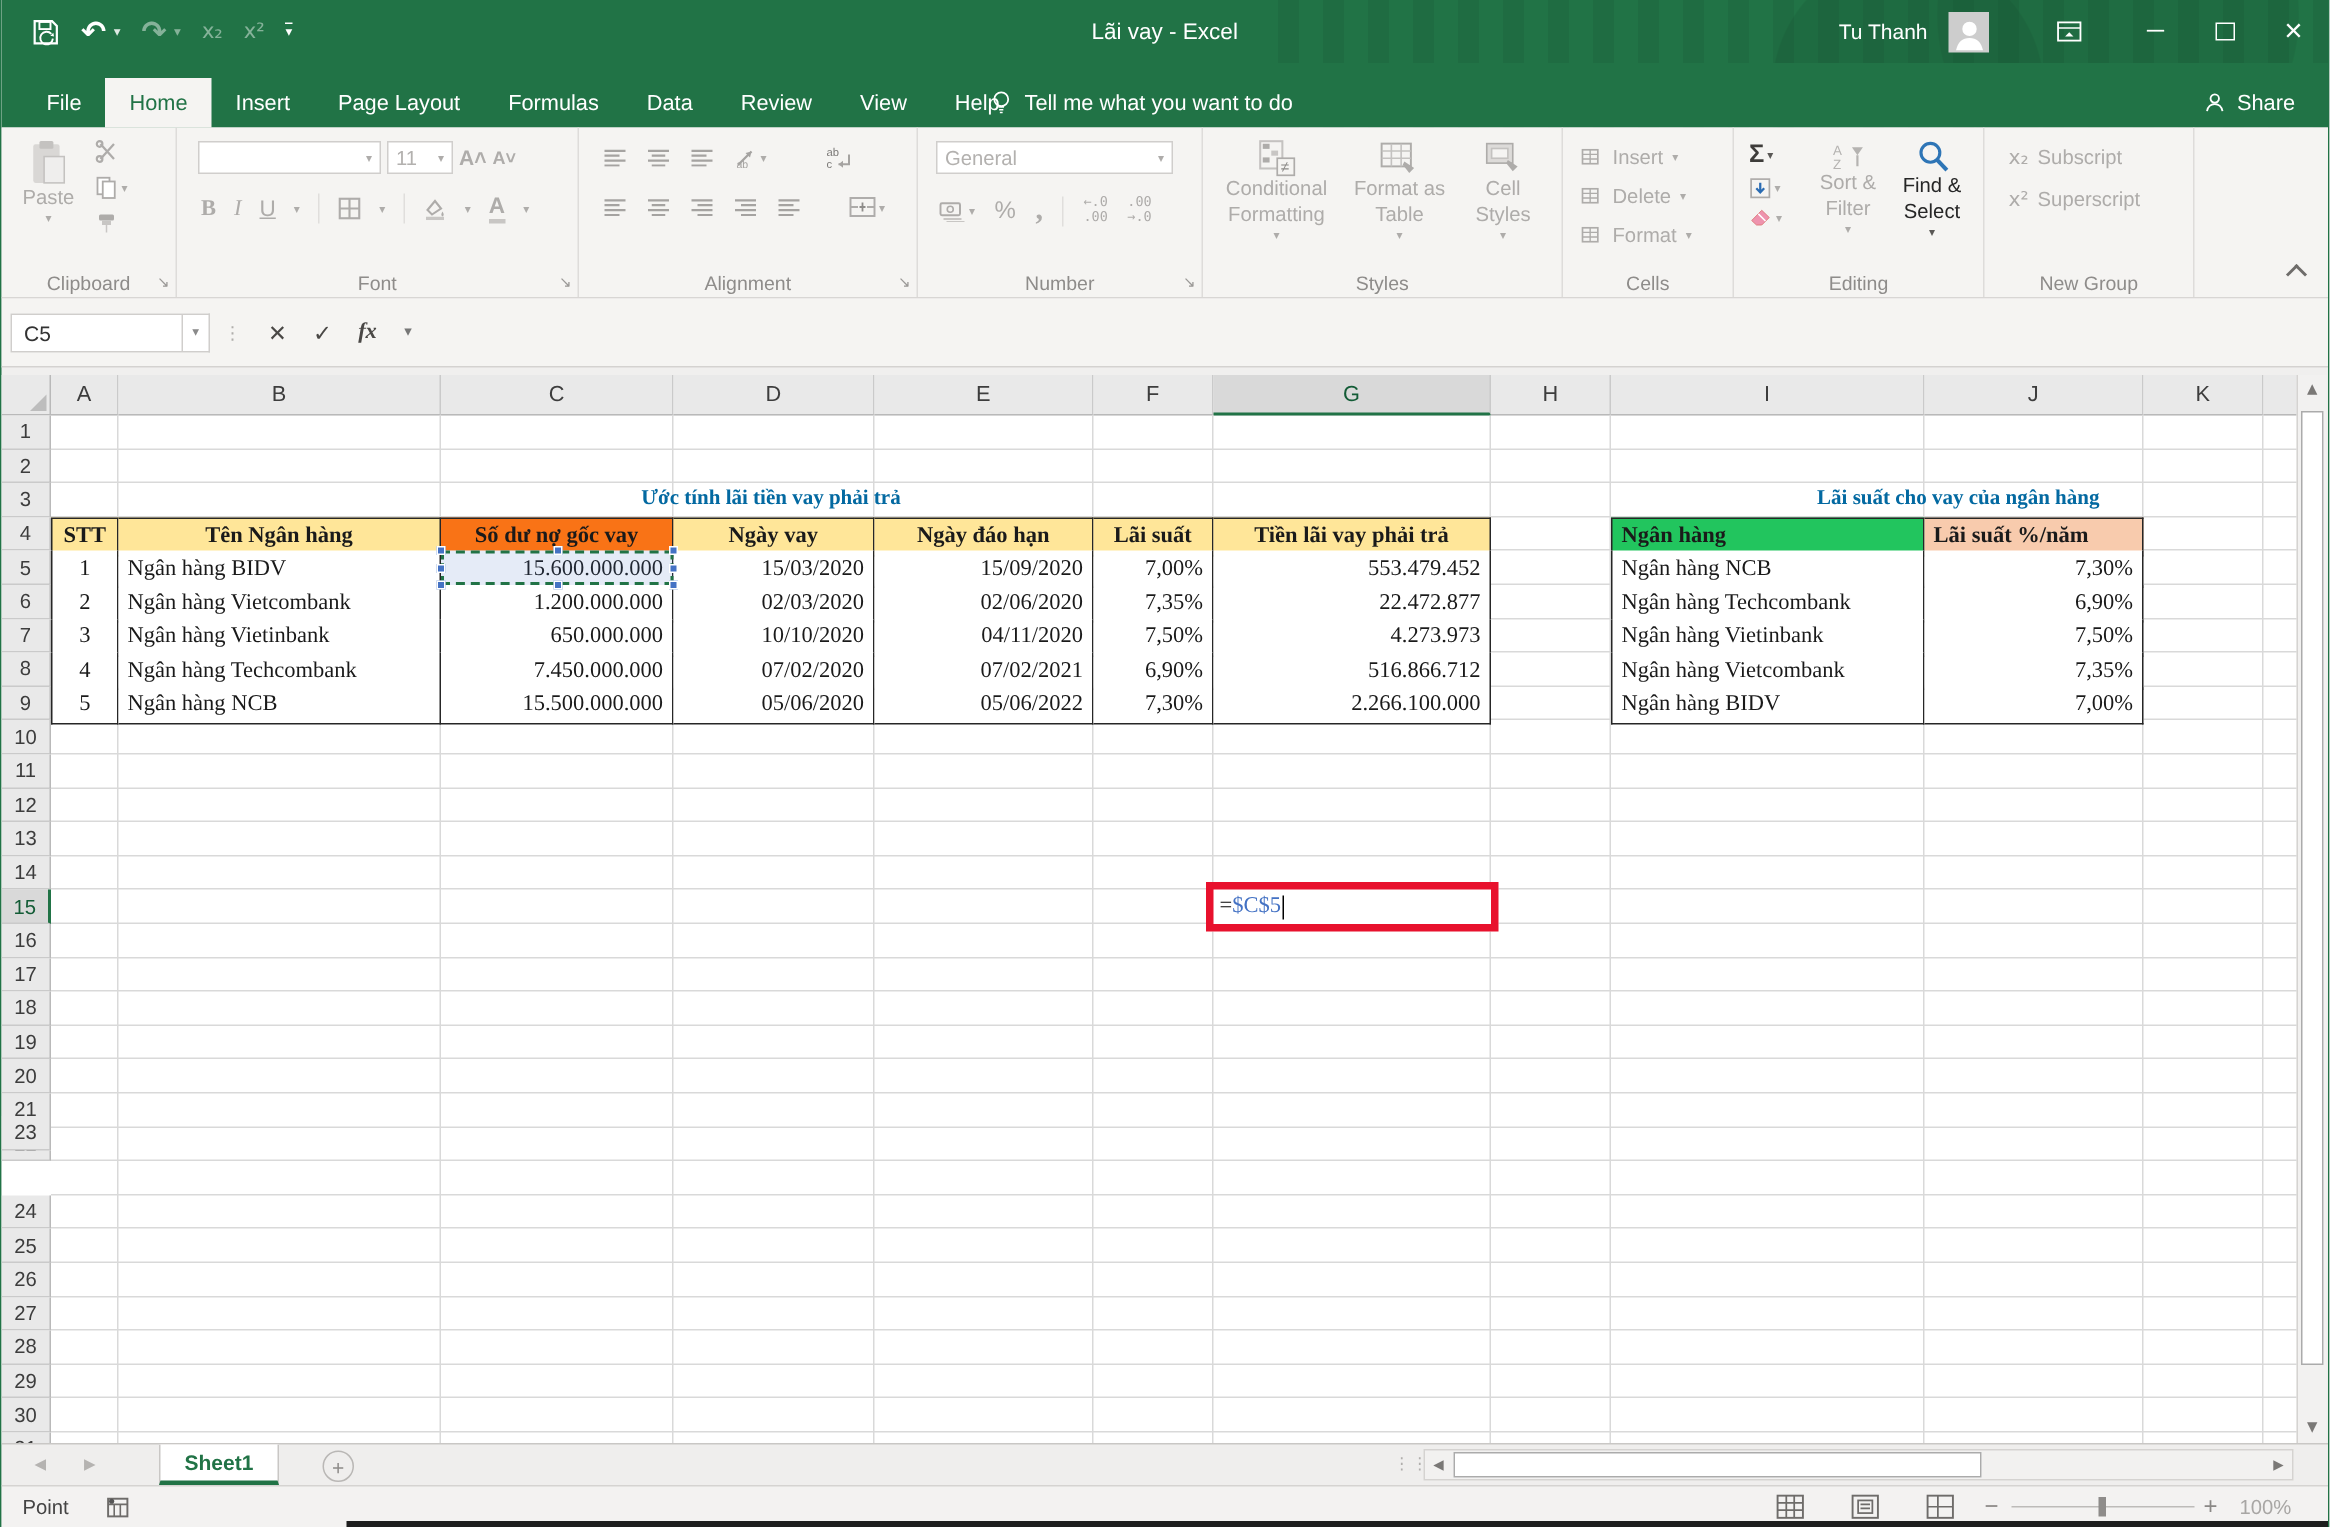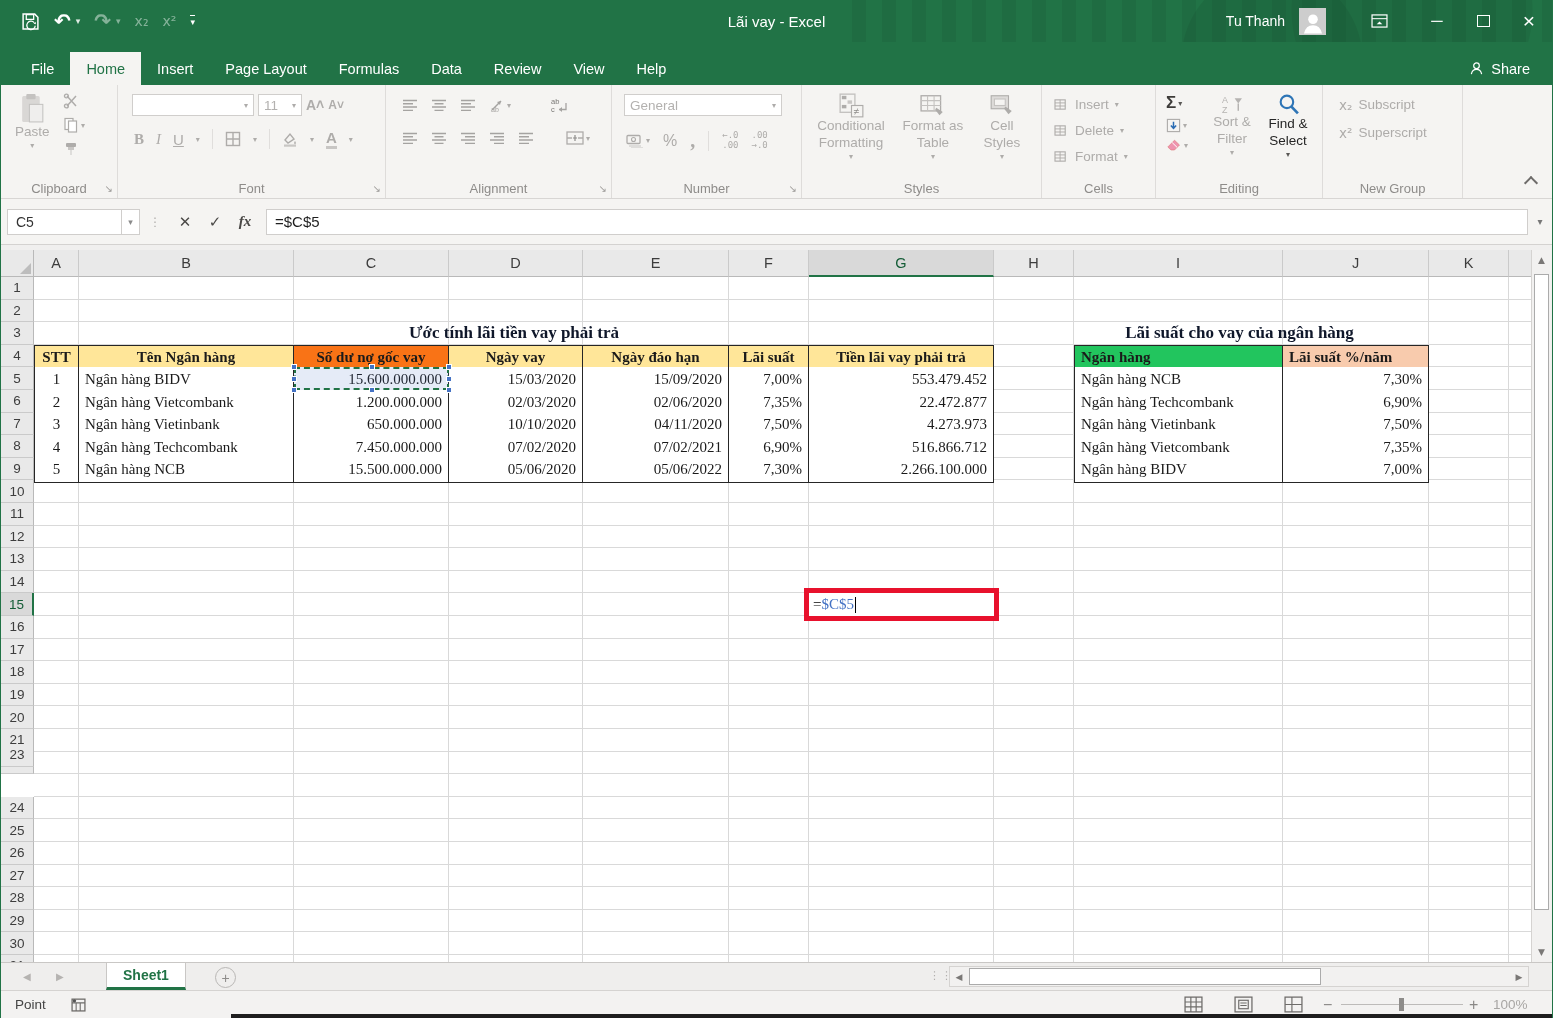--- a/index.html
+++ b/index.html
@@ -67,21 +67,21 @@
   .gl{position:absolute;background:#D9D9D9;}
   .cell{position:absolute;font-family:"Liberation Serif",serif;font-size:15px;color:#1A1A1A;background:#fff;
         border-right:1px solid #262626;border-bottom:1px solid #262626;box-sizing:border-box;
         display:flex;align-items:center;padding:12px 6px;white-space:nowrap;overflow:hidden;}
   .cell.th{font-weight:bold;justify-content:center;}
   .cell.bl{border-left:1px solid #262626;}
   .cell.bt{border-top:1px solid #262626;}
   .cell.al{justify-content:flex-start;}
   .cell.ar{justify-content:flex-end;}
   .cell.ac{justify-content:center;}
-  .sheettitle{position:absolute;font-family:"Liberation Serif",serif;font-weight:bold;font-size:17px;color:#0f172a;
+  .sheettitle{position:absolute;font-family:"Liberation Serif",serif;font-weight:bold;font-size:14px;color:#0369a1;
         display:flex;align-items:center;justify-content:center;white-space:nowrap;}
   #refhl{position:absolute;background:rgba(68,114,196,0.14);border:2px dashed #217346;box-sizing:border-box;}
   .hnd{position:absolute;width:6px;height:6px;background:#4472C4;border:1px solid #fff;box-sizing:border-box;}
   #editcell{position:absolute;background:#fff;border:5px solid #E8112D;box-sizing:border-box;display:flex;align-items:center;padding-left:4px;
             font-family:"Liberation Serif",serif;font-size:15px;}
   #editcell .ref{color:#4472C4;}
   #caret{display:inline-block;width:1px;height:16px;background:#000;margin-left:1px;animation:blink 1s steps(1) infinite;}
   @keyframes blink{50%{opacity:0;}}
   
   #vscroll{position:absolute;top:250px;right:1px;width:20px;height:712px;background:#F2F1F0;border-left:1px solid #D5D3D1;box-sizing:border-box;}
@@ -299,20 +299,26 @@
         <span class="tab">File</span>
         <span class="tab active">Home</span>
         <span class="tab">Insert</span>
         <span class="tab">Page Layout</span>
         <span class="tab">Formulas</span>
         <span class="tab">Data</span>
         <span class="tab">Review</span>
         <span class="tab">View</span>
         <span class="tab">Help</span>
       </div>
+    <div id="tellme">
+      <svg class="ic" width="13" height="17">
+          <use href="#i-bulb"></use>
+        </svg>
+      <span>Tell me what you want to do</span>
+    </div>
     <div id="share">
       <svg class="ic" width="15" height="15">
           <use href="#i-person"></use>
         </svg>
       <span>Share</span>
     </div>
   </div>
 
   <div id="ribbon">
 
@@ -558,21 +564,20 @@
     <span class="chev" style="position:absolute;right:16px;bottom:10px"></span>
   </div>
 
   <div id="fbar">
     <span id="namebox">C5</span>
       <span id="nameboxdd">▾</span>
     <span id="fdots">⋮</span>
     <span class="fbtn">✕</span>
     <span class="fbtn">✓</span>
     <span class="fbtn" id="fxbtn">fx</span>
-    <span id="finput">=$C$5</span>
     <span id="fexpand">▾</span>
   </div>
 
   <div id="grid">
       <div class="" id="selectall"></div>
       <div class="colhdr" style="left: 33px; width: 45px;">A</div>
       <div class="colhdr" style="left: 78px; width: 215px;">B</div>
       <div class="colhdr" style="left: 293px; width: 155px;">C</div>
       <div class="colhdr" style="left: 448px; width: 134px;">D</div>
       <div class="colhdr" style="left: 582px; width: 146px;">E</div>
@@ -692,21 +697,21 @@
       <div class="cell ar" style="left: 582px; top: 185.2px; width: 146px; height: 22.6px;">07/02/2021</div>
       <div class="cell ar" style="left: 728px; top: 185.2px; width: 80px; height: 22.6px;">6,90%</div>
       <div class="cell ar" style="left: 808px; top: 185.2px; width: 185px; height: 22.6px;">516.866.712</div>
       <div class="cell ac bl" style="left: 33px; top: 207.8px; width: 45px; height: 22.6px;">5</div>
       <div class="cell al" style="left: 78px; top: 207.8px; width: 215px; height: 22.6px;">Ngân hàng NCB</div>
       <div class="cell ar" style="left: 293px; top: 207.8px; width: 155px; height: 22.6px;">15.500.000.000</div>
       <div class="cell ar" style="left: 448px; top: 207.8px; width: 134px; height: 22.6px;">05/06/2020</div>
       <div class="cell ar" style="left: 582px; top: 207.8px; width: 146px; height: 22.6px;">05/06/2022</div>
       <div class="cell ar" style="left: 728px; top: 207.8px; width: 80px; height: 22.6px;">7,30%</div>
       <div class="cell ar" style="left: 808px; top: 207.8px; width: 185px; height: 22.6px;">2.266.100.000</div>
-      <div class="sheettitle" style="left: 1061px; top: 72.2px; width: 355px; height: 22.6px;">Lãi suất cho vay của ngân hàng</div>
+      <div class="sheettitle" style="left: 1127px; top: 72.2px; width: 355px; height: 22.6px;">Lãi suất cho vay của ngân hàng</div>
       <div class="cell th al bl bt" style="left: 1073px; top: 94.8px; width: 209px; height: 22.6px; background: #22c55e;">Ngân hàng</div>
       <div class="cell th al bt" style="left: 1282px; top: 94.8px; width: 146px; height: 22.6px; background: rgb(248, 203, 173);">Lãi suất %/năm</div>
       <div class="cell al bl" style="left: 1073px; top: 117.4px; width: 209px; height: 22.6px;">Ngân hàng NCB</div>
       <div class="cell ar" style="left: 1282px; top: 117.4px; width: 146px; height: 22.6px;">7,30%</div>
       <div class="cell al bl" style="left: 1073px; top: 140px; width: 209px; height: 22.6px;">Ngân hàng Techcombank</div>
       <div class="cell ar" style="left: 1282px; top: 140px; width: 146px; height: 22.6px;">6,90%</div>
       <div class="cell al bl" style="left: 1073px; top: 162.6px; width: 209px; height: 22.6px;">Ngân hàng Vietinbank</div>
       <div class="cell ar" style="left: 1282px; top: 162.6px; width: 146px; height: 22.6px;">7,50%</div>
       <div class="cell al bl" style="left: 1073px; top: 185.2px; width: 209px; height: 22.6px;">Ngân hàng Vietcombank</div>
       <div class="cell ar" style="left: 1282px; top: 185.2px; width: 146px; height: 22.6px;">7,35%</div>

